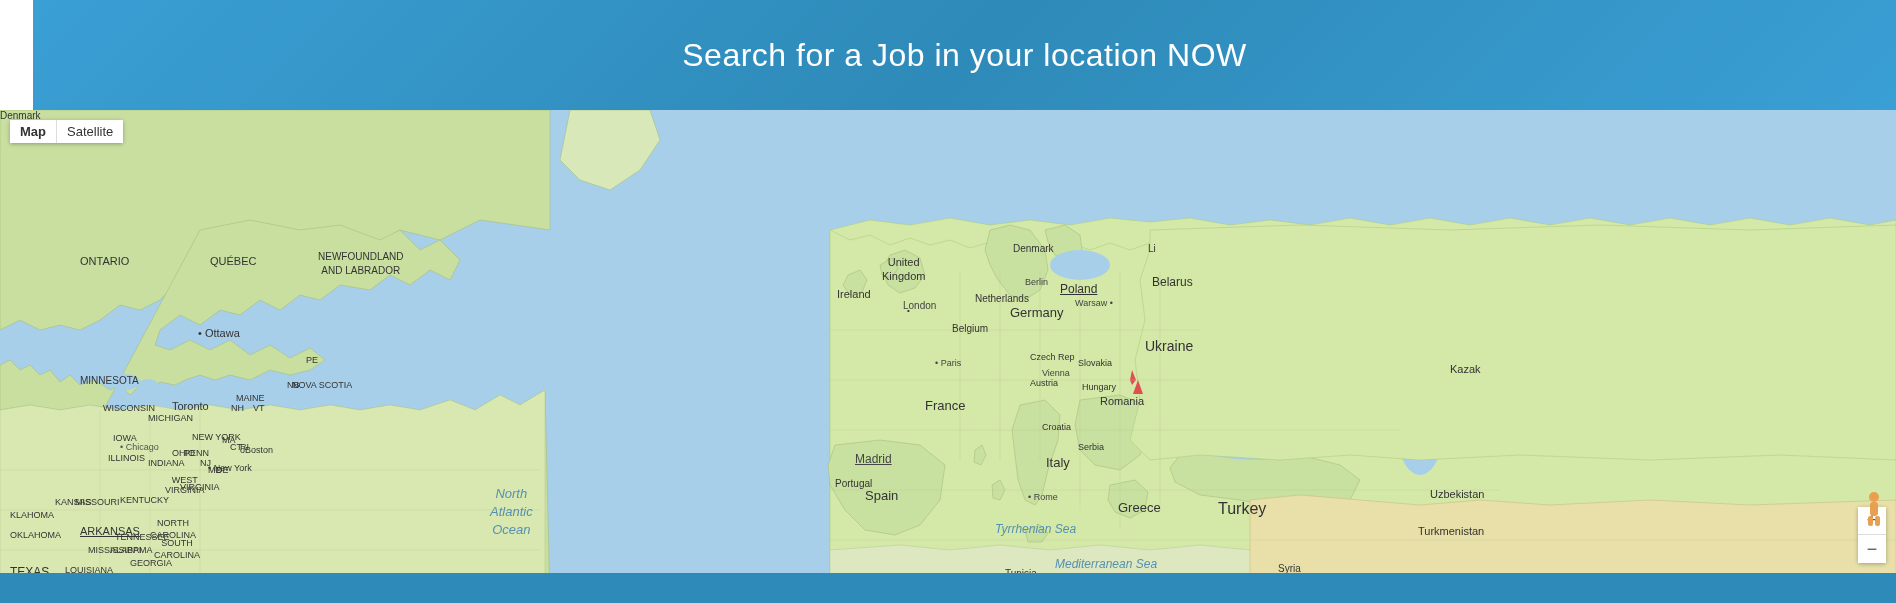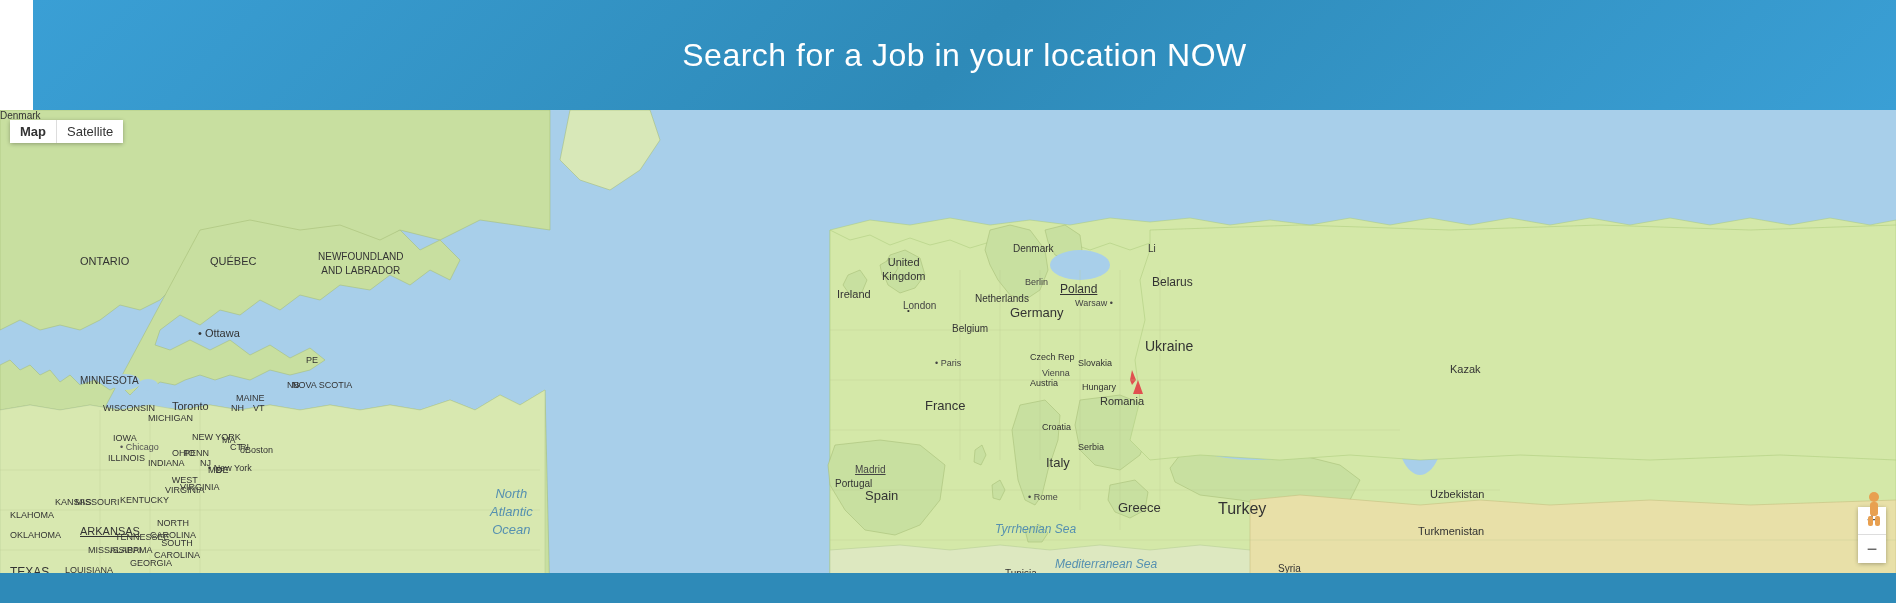--- a/index.html
+++ b/index.html
@@ -289,21 +289,21 @@
   <div class="map-label" style="left:882px; top:145px; font-size:11px; text-align:center; line-height:14px;">United<br>Kingdom</div>
   <div class="map-label" style="left:837px; top:178px; font-size:11px;">Ireland</div>
   <div class="map-label" style="left:903px; top:190px; font-size:10px; color:#444;">London</div>
   <div class="map-label" style="left:907px; top:196px; font-size:8px;">•</div>
   <div class="map-label" style="left:975px; top:183px; font-size:10px;">Netherlands</div>
   <div class="map-label" style="left:952px; top:213px; font-size:10px;">Belgium</div>
   <div class="map-label" style="left:925px; top:288px; font-size:13px;">France</div>
   <div class="map-label" style="left:935px; top:248px; font-size:9px; color:#444;">• Paris</div>
   <div class="map-label" style="left:835px; top:368px; font-size:10px;">Portugal</div>
   <div class="map-label" style="left:865px; top:378px; font-size:13px;">Spain</div>
-  <div class="map-label" style="left:855px; top:354px; font-size:10px; color:#444;text-decoration:underline;">Madrid</div>
+  <div class="map-label" style="left:855px; top:342px; font-size:12px; color:#444;text-decoration:underline;">Madrid</div>
   <div class="map-label" style="left:851px; top:474px; font-size:11px;">Morocco</div>
   <div class="map-label" style="left:1015, top:133px; font-size:10px;">Denmark</div>
   <div class="map-label" style="left:1013px; top:133px; font-size:10px;">Denmark</div>
   <div class="map-label" style="left:1010px; top:195px; font-size:13px;">Germany</div>
   <div class="map-label" style="left:1025px; top:167px; font-size:9px; color:#444;">Berlin</div>
   <div class="map-label" style="left:1060px; top:172px; font-size:12px;text-decoration:underline;">Poland</div>
   <div class="map-label" style="left:1075px; top:188px; font-size:9px; color:#444;">Warsaw •</div>
   <div class="map-label" style="left:1030px; top:242px; font-size:9px;">Czech Rep</div>
   <div class="map-label" style="left:1030px; top:268px; font-size:9px;">Austria</div>
   <div class="map-label" style="left:1042px; top:258px; font-size:9px; color:#444;">Vienna</div>

